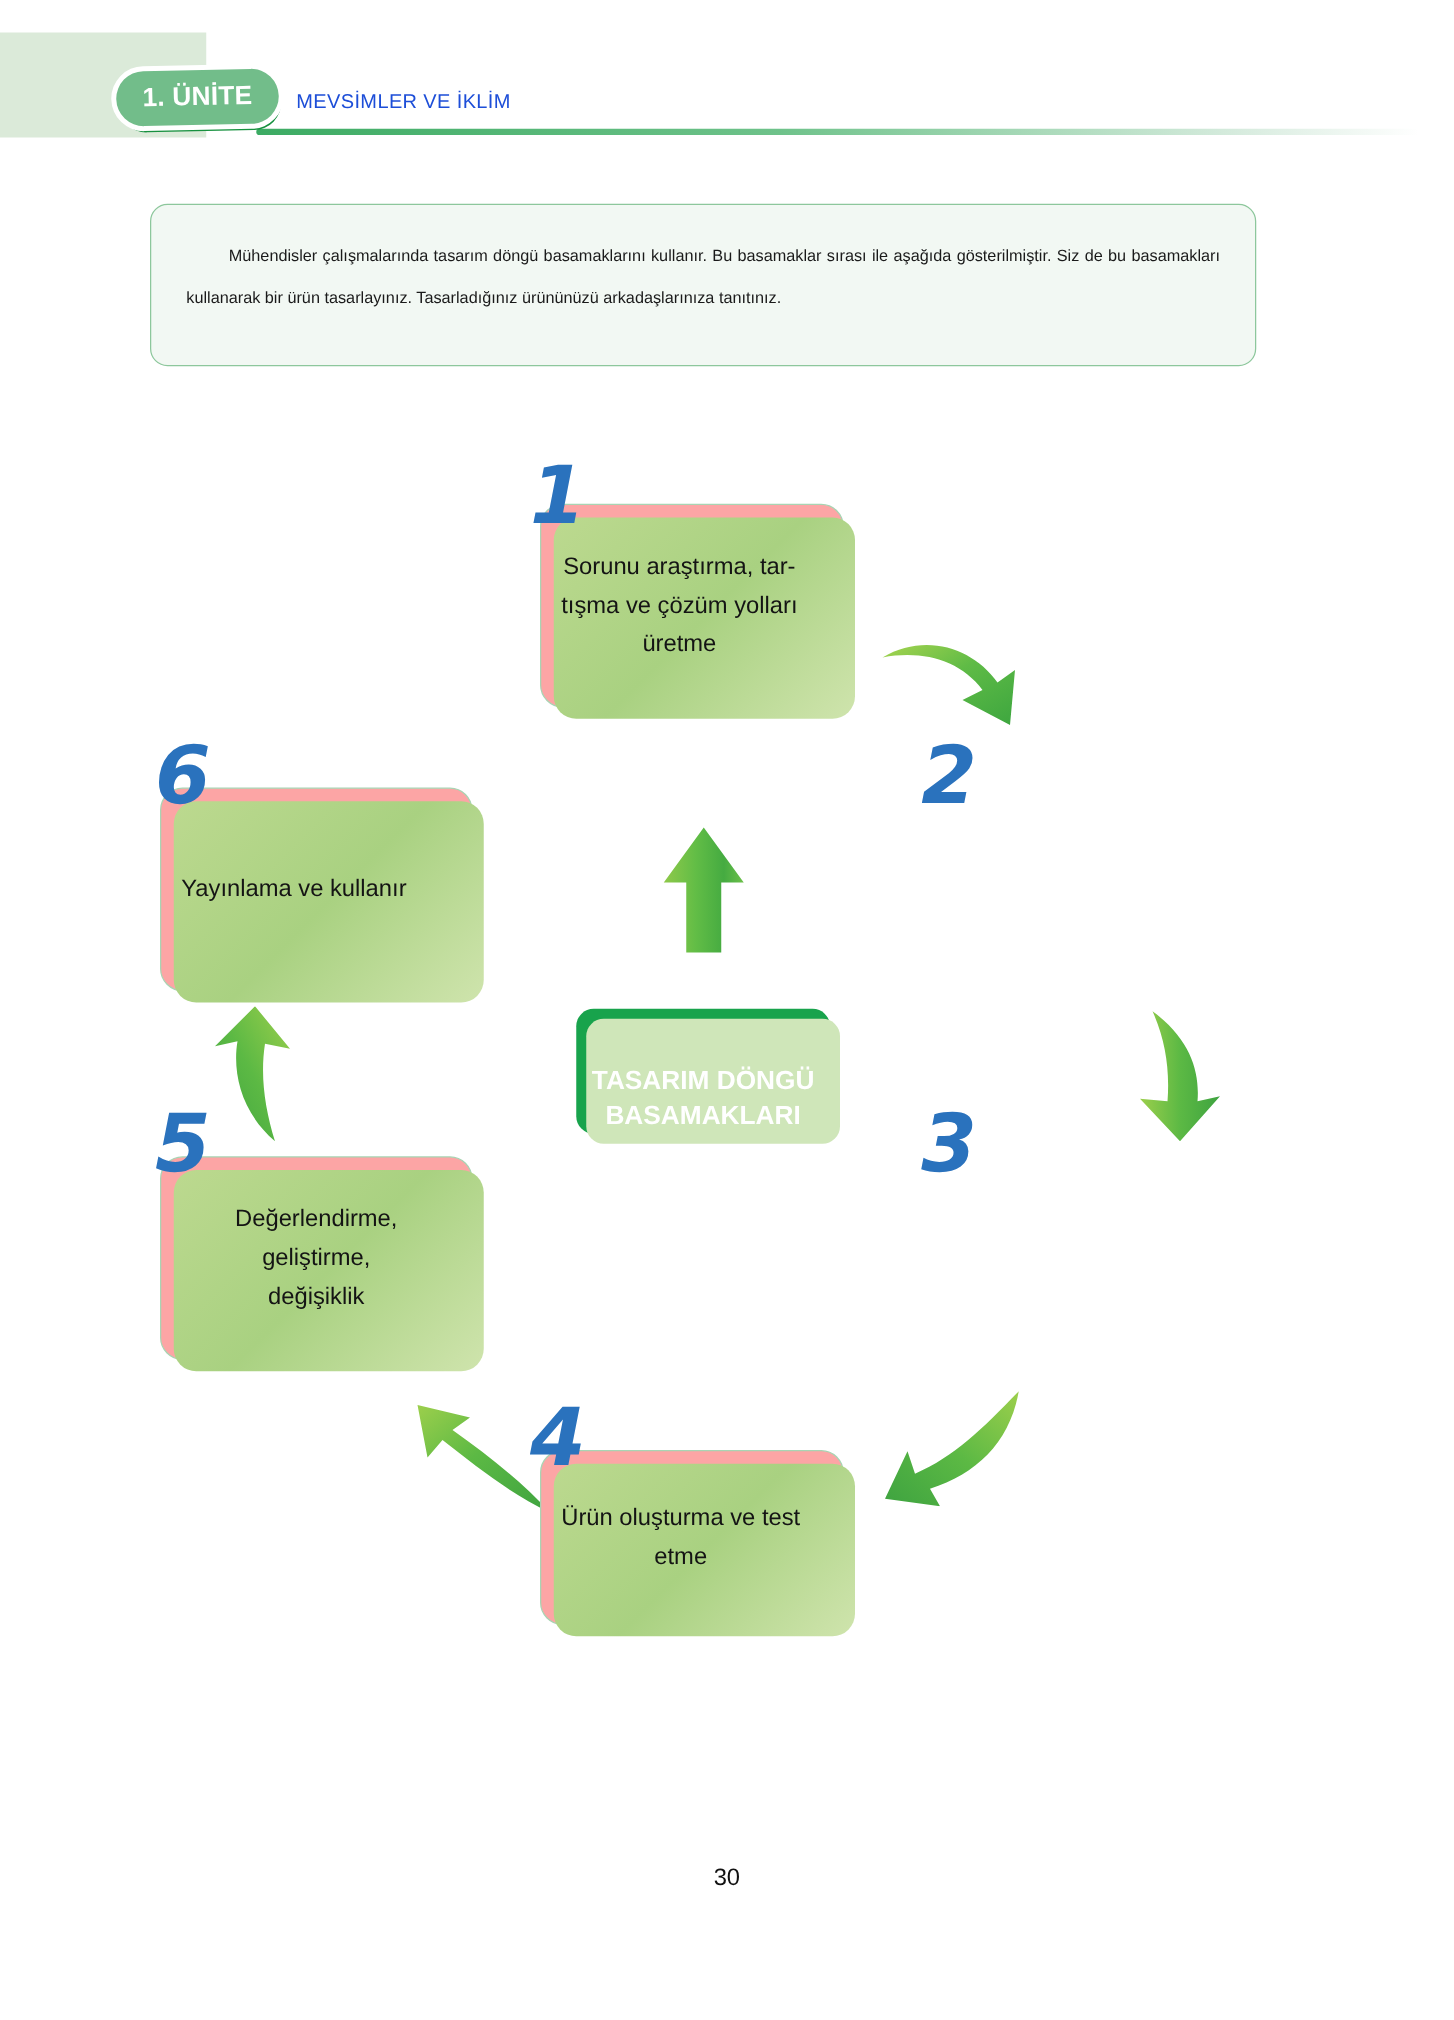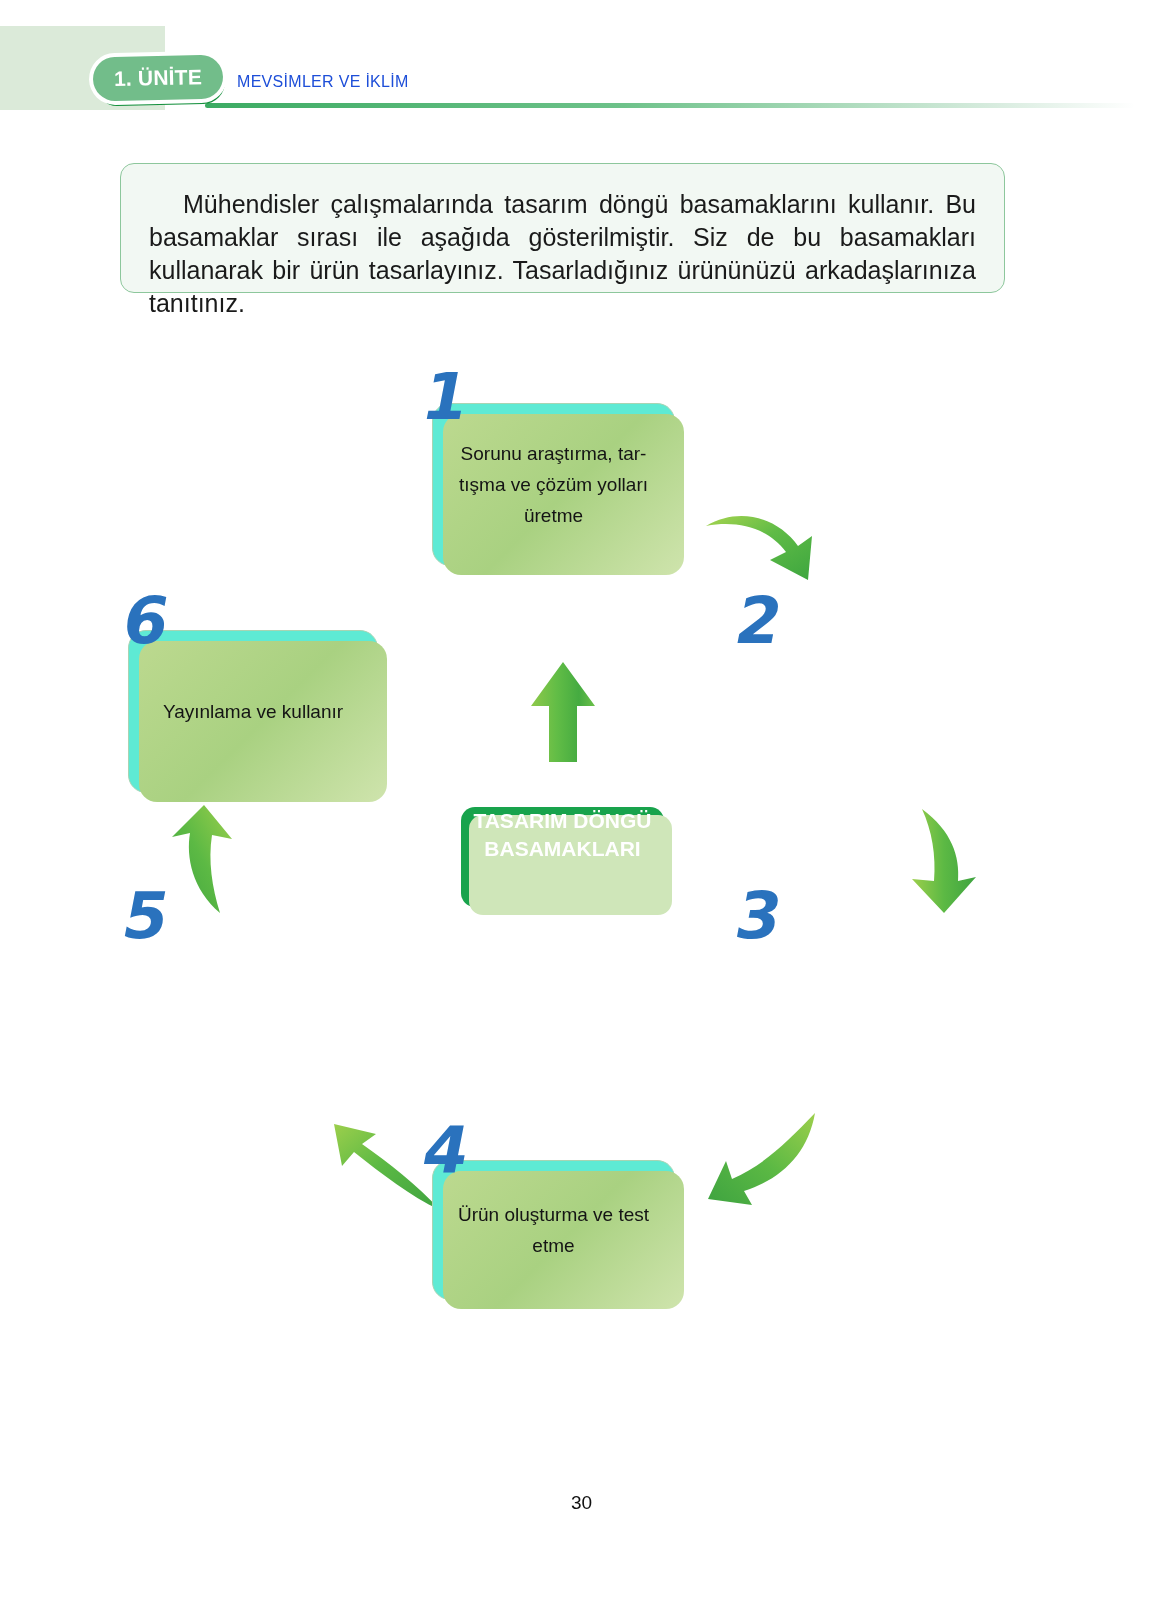--- a/index.html
+++ b/index.html
@@ -76,46 +76,46 @@
     position: absolute;
     left: 120px; top: 163px;
     width: 885px;
     height: 130px;
     background: #f2f8f3;
     border: 1px solid #8dc79c;
     border-radius: 14px;
     padding: 24px 28px 0 28px;
   }
   #intro-text {
-    font-size: 25px;
+    font-size: 13px;
     line-height: 33px;
     color: #1a1a1a;
     text-indent: 34px;
     text-align: justify;
     white-space: pre-wrap;
   }
 
   
   #diagram {
     position: absolute;
     left: 0; top: 0;
     width: 1163px;
     height: 1616px;
     pointer-events: none;
   }
   #diagram > * { pointer-events: auto; }
 
   .step-box {
     position: absolute;
-    background: #5eead4;
+    background: #fca5a5;
     border: 1px solid #a8d4b3;
     border-radius: 18px;
     display: flex;
     align-items: center;
-    justify-content: center;
+    justify-content: flex-start;
     z-index: 3;
   }
   .step-box::after {
     content: "";
     position: absolute;
     left: 10px; top: 10px;
     width: 100%;
     height: 100%;
     border-radius: 18px;
     background: linear-gradient(135deg, #bcd98f 0%, #a9d181 50%, #cfe4ad 100%);
@@ -151,21 +151,21 @@
 
   
   #center-badge {
     position: absolute;
     left: 461px; top: 807px;
     width: 203px;
     height: 100px;
     background: #18a34c;
     border-radius: 14px;
     display: flex;
-    align-items: flex-start;
+    align-items: flex-end;
     justify-content: center;
     z-index: 4;
   }
   #center-badge::after {
     content: "";
     position: absolute;
     left: 8px; top: 8px;
     width: 100%;
     height: 100%;
     border-radius: 14px;
@@ -293,20 +293,24 @@
 
   <div class="step-num" style="left:737px; top:884px;">3</div>
 
   <div class="step-num" style="left:424px; top:1119px;">4</div>
   <div class="step-box" style="left:432px; top:1160px; width:243px; height:140px;">
     <span class="step-label">Ürün oluşturma ve test
 etme</span>
   </div>
 
   <div class="step-num" style="left:124px; top:884px;">5</div>
+  <div class="step-box" style="left:128px; top:925px; width:250px; height:163px;">
+    <span class="step-label">Değerlendirme, geliştirme,
+değişiklik</span>
+  </div>
 
   <div class="step-num" style="left:124px; top:589px;">6</div>
   <div class="step-box" style="left:128px; top:630px; width:250px; height:163px;">
     <span class="step-label">Yayınlama ve kullanır</span>
   </div>
 
   <div id="center-badge">
     <span id="center-badge-label">TASARIM DÖNGÜ
 BASAMAKLARI</span>
   </div>

